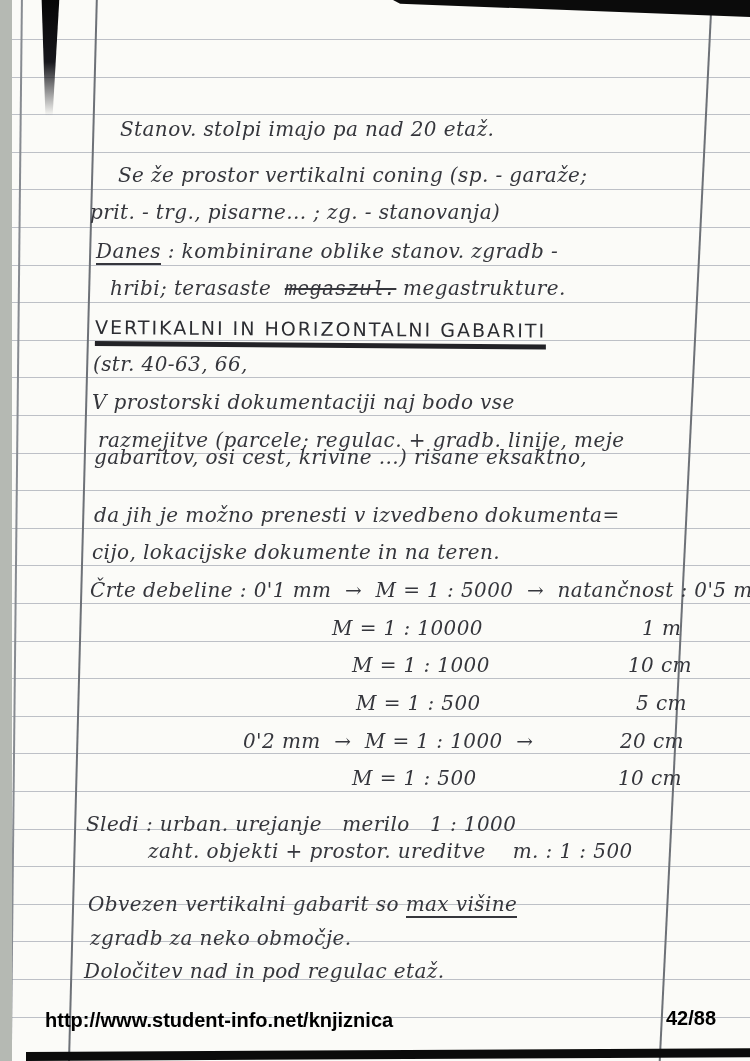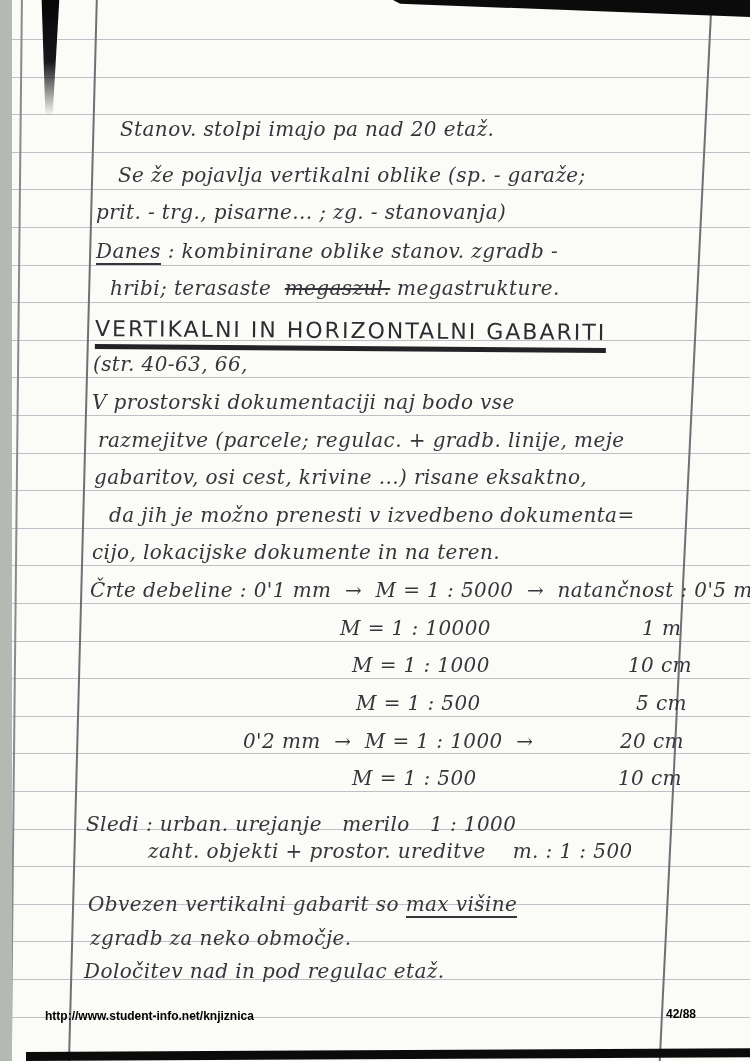--- a/index.html
+++ b/index.html
@@ -36,67 +36,67 @@
   
   .hw{
     position:absolute;white-space:pre;
     font-family:"DejaVu Serif", serif;font-style:italic;
     font-size:20px;line-height:27px;color:var(--ink,#35363c);
     letter-spacing:.4px;
   }
   .hw-heading{
     position:absolute;white-space:pre;
     font-family:"DejaVu Sans", sans-serif;font-style:normal;
-    font-size:22px;letter-spacing:2px;color:#2c2d32;
+    font-size:19px;letter-spacing:2px;color:#2c2d32;
   }
   .hw-heading .u{
     display:inline-block;border-bottom:5px solid #232327;padding-bottom:3px;
     transform:rotate(0.45deg);transform-origin:left center;
   }
-  .struck{text-decoration:line-through;text-decoration-thickness:2px;}
+  .struck{text-decoration:line-through;text-decoration-thickness:2px;font-family:Liberation Mono, monospace;}
   .uline{border-bottom:2px solid var(--ink,#35363c);}
   
   .footer-text{
     position:absolute;font-family:"Liberation Sans", sans-serif;
-    font-weight:bold;font-size:12px;color:#000;letter-spacing:0;
+    font-weight:bold;font-size:20px;color:#000;letter-spacing:0;
   }
 </style>
 </head>
 <body>
 
 <div>
 
   <div class="ruled-lines"></div>
   <div class="vline inner"></div>
   <div class="vline margin-l"></div>
   <div class="vline margin-r"></div>
 
   <div class="scan-strip-left"></div>
   <div class="scan-streak-topleft"></div>
   <div class="scan-wedge-topright"></div>
   <div class="scan-bar-bottom"></div>
 
   <div class="hw" style="top:116px;left:120px">Stanov. stolpi imajo pa nad 20 etaž.</div>
-  <div class="hw" style="top:162px;left:118px">Se že pojavlja vertikalni oblike (sp. - garaže;</div>
-  <div class="hw" style="top:199px;left:96px">prit. - trg., pisarne... ; zg. - stanovanja)</div>
+  <div class="hw" style="top:162px;left:118px">Se že prostor vertikalni coning (sp. - garaže;</div>
+  <div class="hw" style="top:199px;left:90px">prit. - trg., pisarne... ; zg. - stanovanja)</div>
 
   <div class="hw" style="top:238px;left:96px"><span class="uline">Danes</span><span> : kombinirane oblike stanov. zgradb -</span></div>
   <div class="hw" style="top:275px;left:110px"><span>hribi; terasaste  </span><span class="struck">megaszul.</span><span> megastrukture.</span></div>
 
   <div class="hw-heading" style="top:316px;left:95px"><span class="u">VERTIKALNI IN HORIZONTALNI GABARITI</span></div>
   <div class="hw" style="top:351px;left:93px">(str. 40-63, 66,</div>
 
   <div class="hw" style="top:389px;left:92px">V prostorski dokumentaciji naj bodo vse</div>
   <div class="hw" style="top:427px;left:98px">razmejitve (parcele; regulac. + gradb. linije, meje</div>
-  <div class="hw" style="top:464px;left:94px">gabaritov, osi cest, krivine ...) risane eksaktno,</div>
-  <div class="hw" style="top:502px;left:109px">da jih je možno prenesti v izvedbeno dokumenta=</div>
+  <div class="hw" style="top:444px;left:94px">gabaritov, osi cest, krivine ...) risane eksaktno,</div>
+  <div class="hw" style="top:502px;left:94px">da jih je možno prenesti v izvedbeno dokumenta=</div>
   <div class="hw" style="top:539px;left:92px">cijo, lokacijske dokumente in na teren.</div>
 
   <div class="hw" style="top:577px;left:90px">Črte debeline : 0'1 mm  →  M = 1 : 5000  →  natančnost : 0'5 m</div>
-  <div class="hw" style="top:615px;left:340px">M = 1 : 10000</div>
+  <div class="hw" style="top:615px;left:332px">M = 1 : 10000</div>
   <div class="hw" style="top:615px;left:642px">1 m</div>
   <div class="hw" style="top:652px;left:352px">M = 1 : 1000</div>
   <div class="hw" style="top:652px;left:628px">10 cm</div>
   <div class="hw" style="top:690px;left:356px">M = 1 : 500</div>
   <div class="hw" style="top:690px;left:636px">5 cm</div>
   <div class="hw" style="top:728px;left:243px">0'2 mm  →  M = 1 : 1000  →</div>
   <div class="hw" style="top:728px;left:620px">20 cm</div>
   <div class="hw" style="top:765px;left:352px">M = 1 : 500</div>
   <div class="hw" style="top:765px;left:618px">10 cm</div>
 

